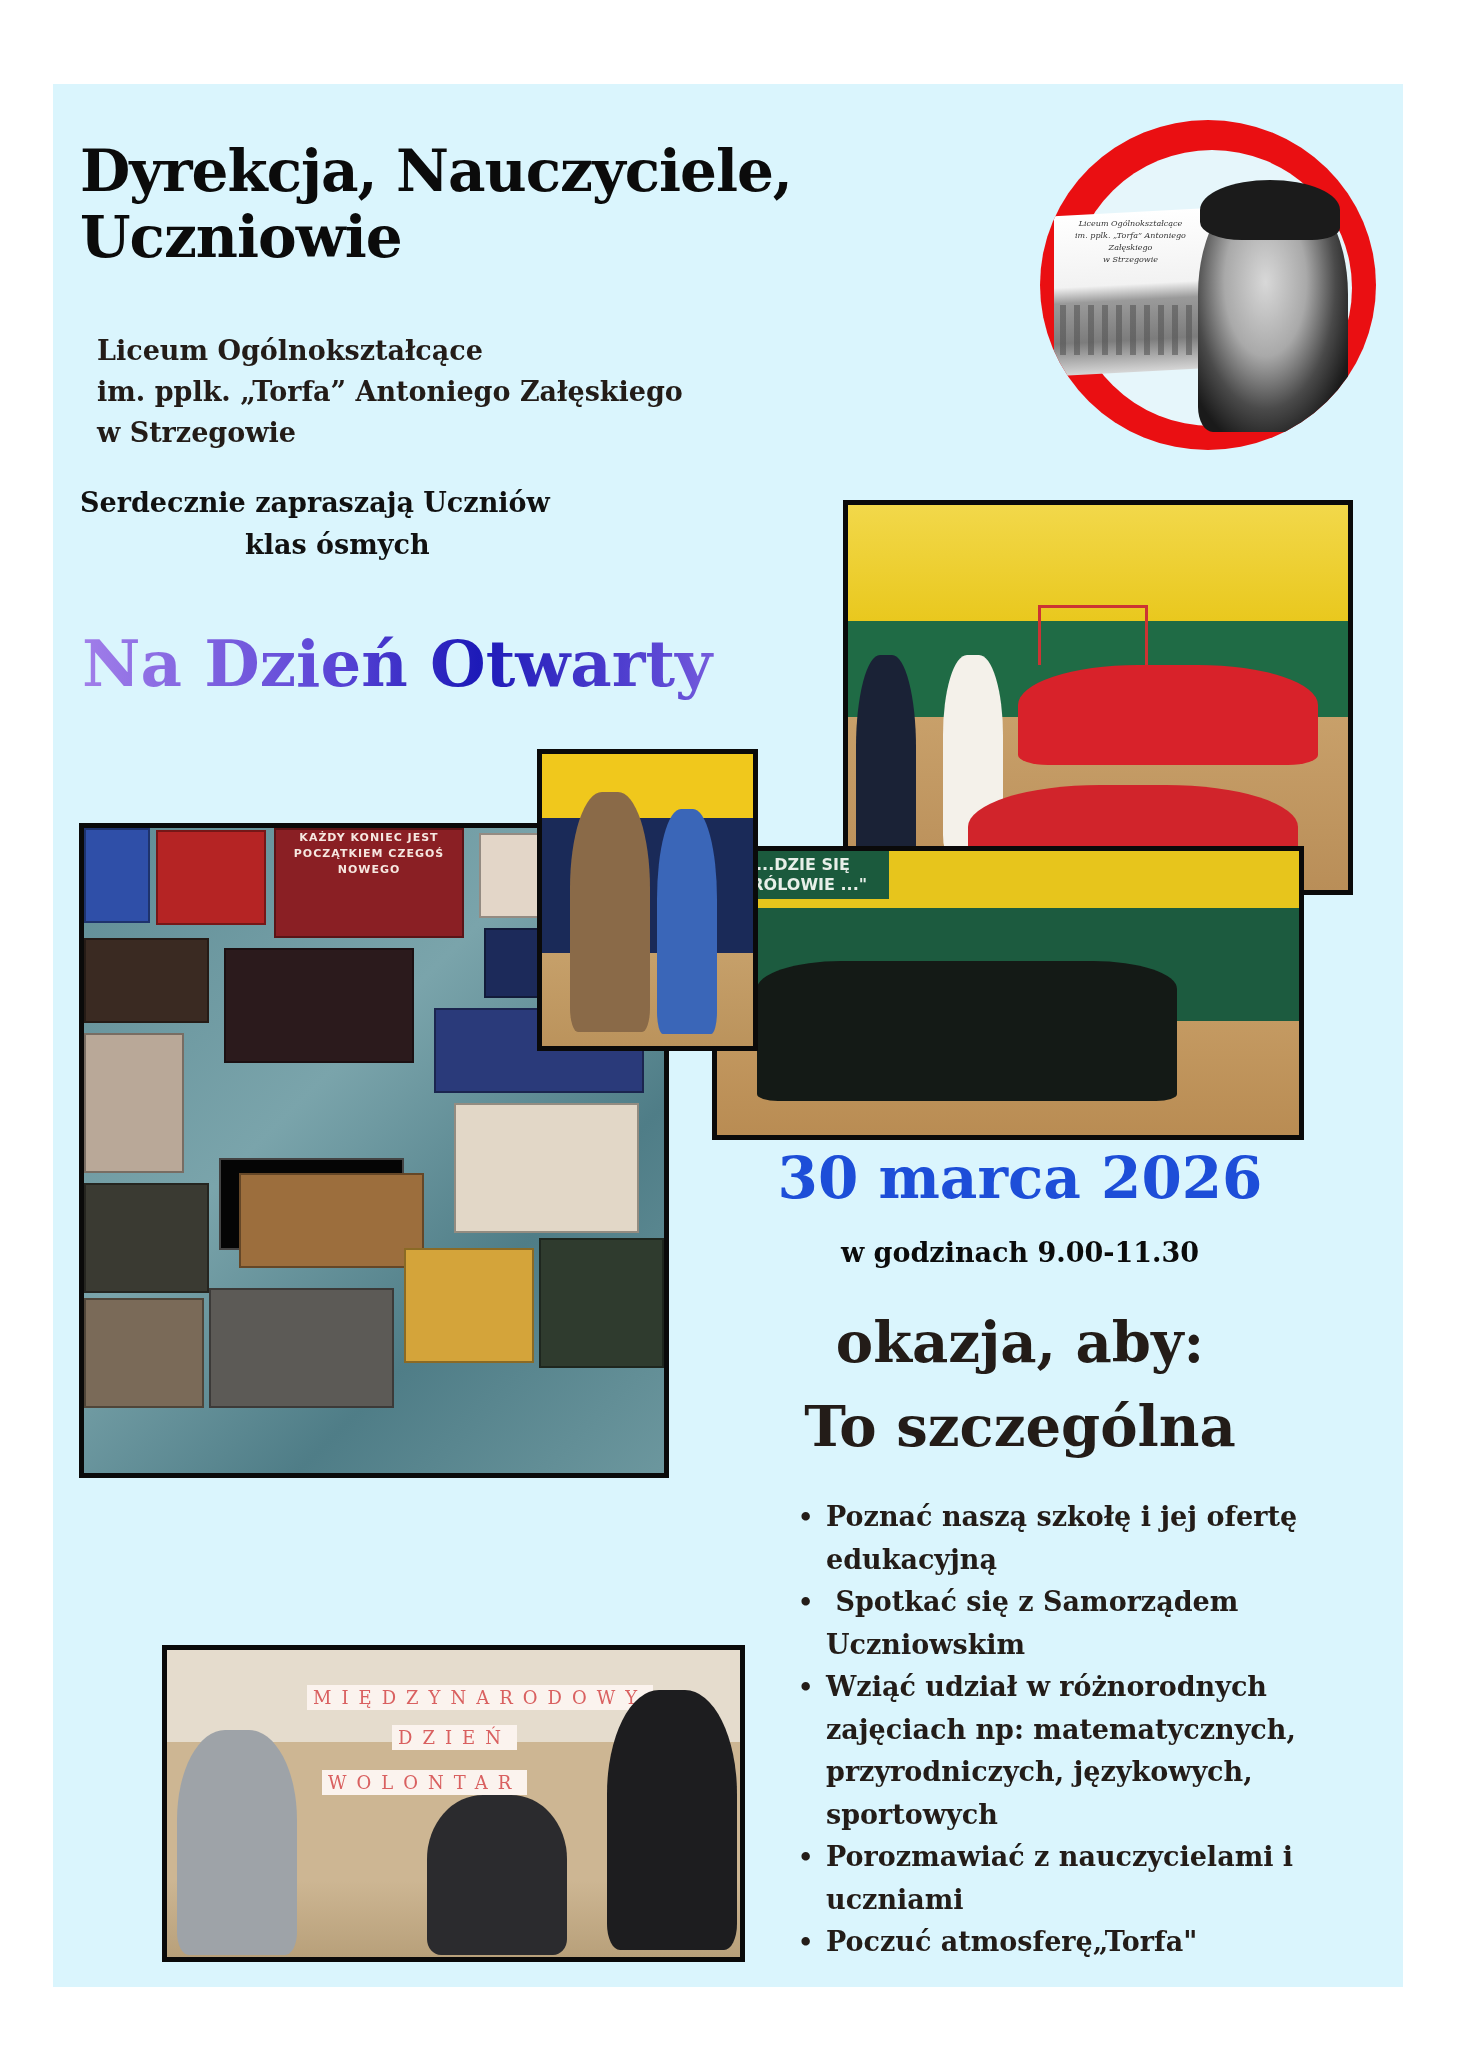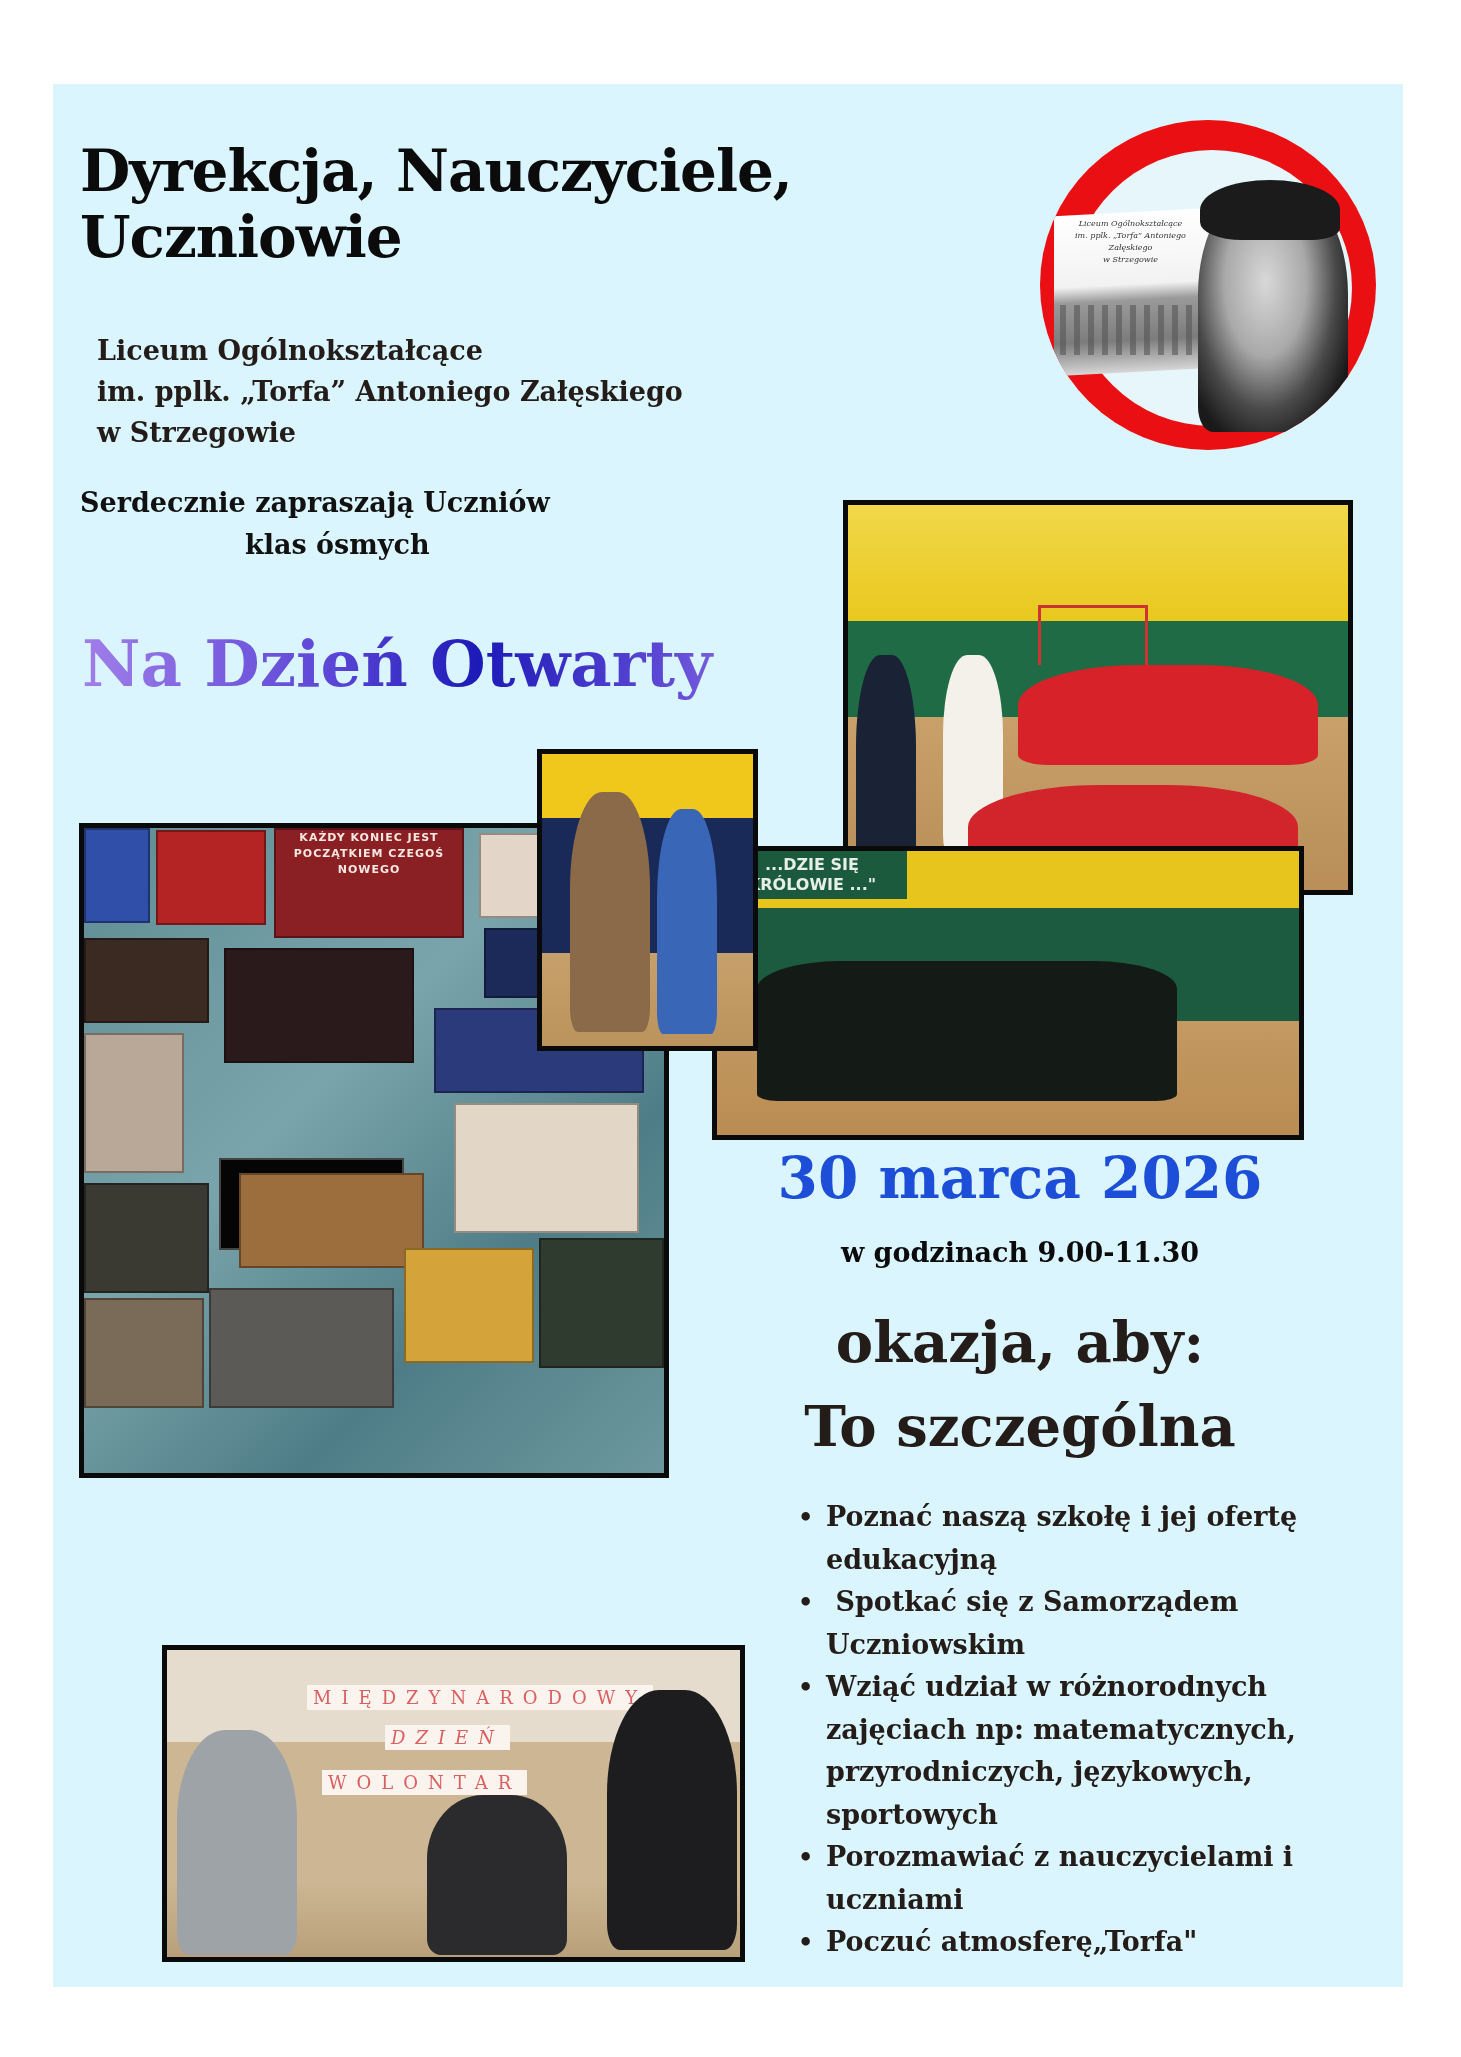--- a/index.html
+++ b/index.html
@@ -125,21 +125,21 @@
       position: absolute; left: 135px; top: 330px; width: 185px; height: 92px; background: #050505;
       border: 2px solid #444; box-sizing: border-box;
       font-family: "DejaVu Sans", sans-serif; font-size: 22px; line-height: 34px; color: #f2f2f2;
       text-align: center; padding-top: 10px; letter-spacing: 1px;
     }
     .kazdy {
       position: absolute; left: 190px; top: 0; width: 190px;
       font-size: 11px; line-height: 16px; color: #f6e7e0; letter-spacing: 1px;
     }
     .krolowie {
-      position: absolute; left: 0; top: 0; width: 190px; height: 48px; background: #1b5a3d;
+      position: absolute; left: 0; top: 0; width: 172px; height: 48px; background: #1b5a3d;
       font-size: 16px; line-height: 20px; color: #e8efe9; padding-top: 4px; box-sizing: border-box;
     }
     .wolont {
       position: absolute; font-family: "DejaVu Serif", serif; color: #d96060; font-size: 18px; letter-spacing: 10px;
       background: #fbf3ee; padding: 2px 6px;
     }
   </style>
 </head>
 <body>
 
@@ -222,21 +222,21 @@
 <div class="photo photo-choir">
   <div class="banner-text krolowie">
     <div>...DZIE SIĘ</div>
     <div>KRÓLOWIE ..."</div>
   </div>
   <div class="fig" style="left:40px;top:110px;width:420px;height:140px;background:#141a16;border-radius:20% 20% 5% 5%;"></div>
 </div>
 
 <div class="photo photo-volunteer">
   <div class="wolont" style="left:140px;top:35px;">MIĘDZYNARODOWY</div>
-  <div class="wolont" style="left:218px;top:75px;font-style:italic;">DZIEŃ</div>
+  <div class="wolont" style="left:225px;top:75px;">DZIEŃ</div>
   <div class="wolont" style="left:155px;top:120px;">WOLONTAR</div>
   <div class="fig" style="left:10px;top:80px;width:120px;height:225px;background:#9ea3a8;"></div>
   <div class="fig" style="left:260px;top:145px;width:140px;height:160px;background:#2b2b2e;"></div>
   <div class="fig" style="left:440px;top:40px;width:130px;height:260px;background:#1d1d1f;"></div>
 </div>
 
 <div class="abs date">30 marca 2026</div>
 <div class="abs hours">w godzinach 9.00-11.30</div>
 
 <div class="abs occasion">

